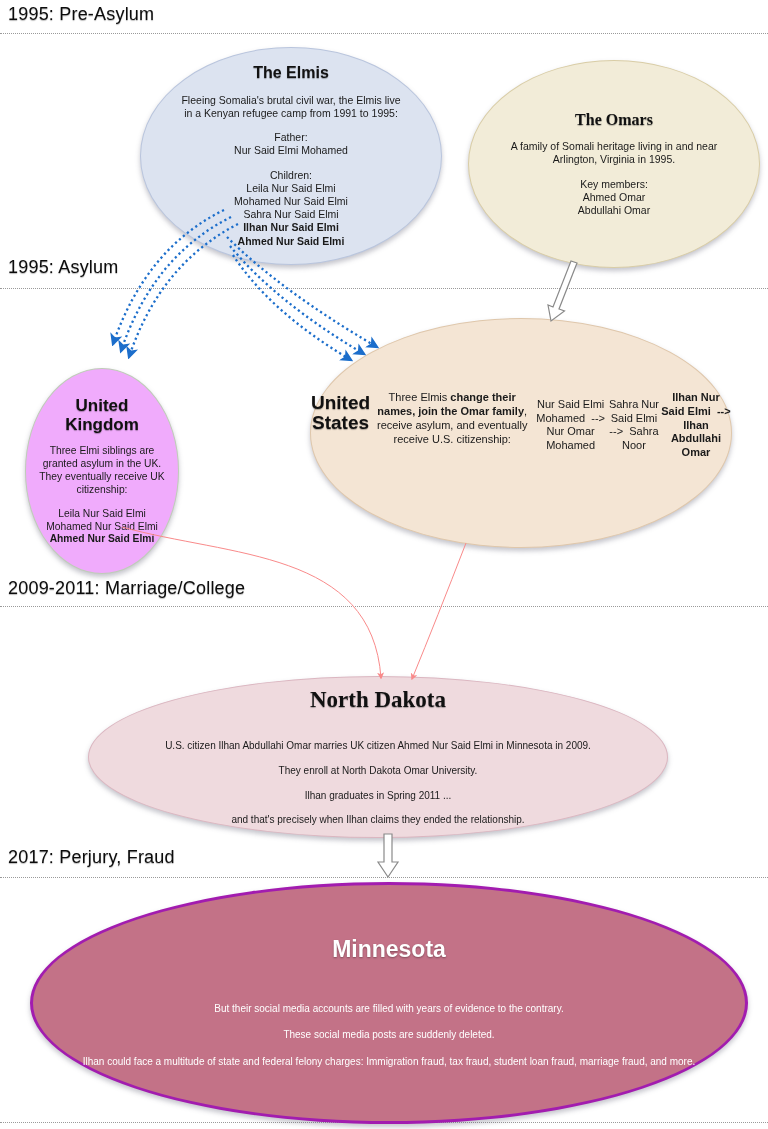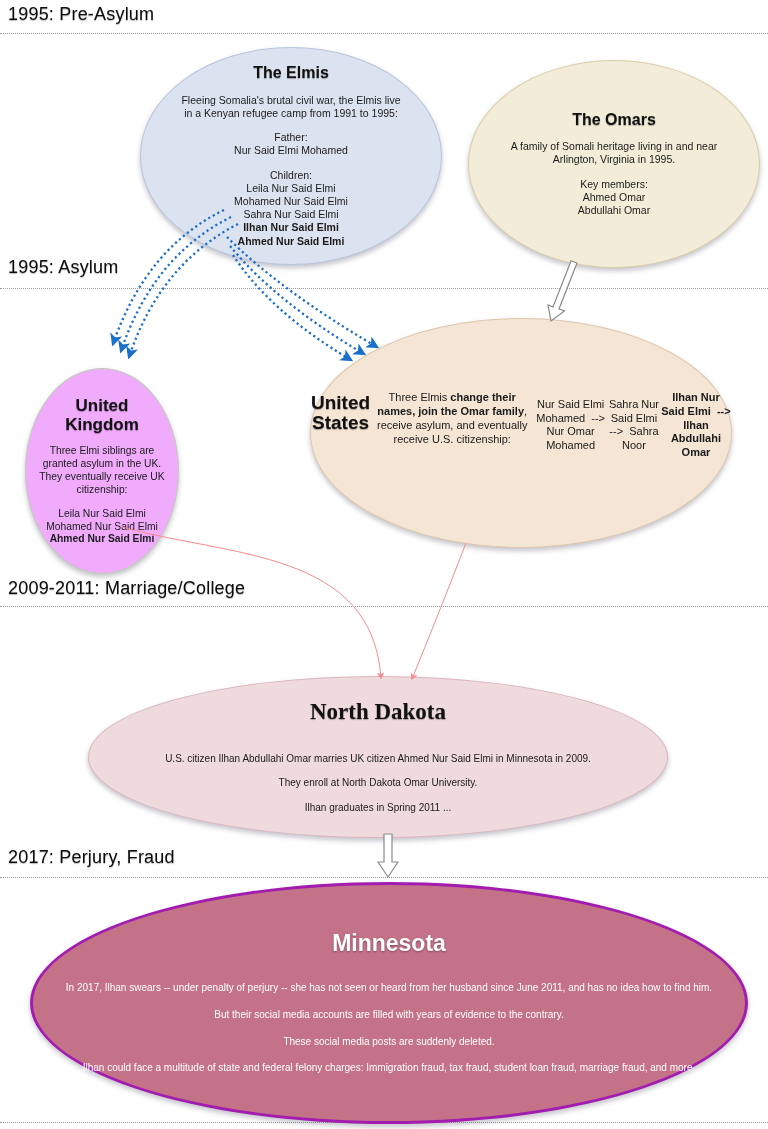--- a/index.html
+++ b/index.html
@@ -23,21 +23,21 @@
   }
   .body-txt{font-size:10.5px;line-height:1.26;color:#1a1a1a;}
   .gap{margin-top:11px !important;}
   .b{font-weight:bold;}
   .pre{white-space:pre-wrap;}
   
   #elmis{left:140px;top:47px;width:300px;height:216px;background:#dce3f0;border:1px solid #b9c5dd;}
   #elmis .node-title{font-size:16px;margin-bottom:12px;}
   #elmis .intro{max-width:228px;}
   #omars{left:468px;top:60px;width:290px;height:206px;background:#f2ecd8;border:1px solid #d9cda6;}
-  #omars .node-title{font-size:16px;margin-bottom:12px;}
+  #omars .node-title{font-size:16px;margin-bottom:12px;font-family:Liberation Serif, serif;}
   #omars .intro{max-width:238px;}
   #uk{left:25px;top:368px;width:152px;height:204px;background:#f0abfc;border:1px solid #bfccb8;}
   #uk .node-title{font-size:17px;margin-bottom:10px;max-width:110px;line-height:1.15;}
   #uk .intro{max-width:136px;}
   #uk .body-txt{font-size:10.3px;}
   #us{left:310px;top:318px;width:420px;height:228px;background:#f4e5d4;border:1px solid #dfc7ab;}
   #us .node-title{font-size:19px;margin-bottom:11px;}
   #us .intro{max-width:345px;}
   #us .body-txt{font-size:11px;}
   #us .rename{margin-top:13px;}
@@ -108,25 +108,25 @@
       <p class="body-txt rename pre">Sahra Nur Said Elmi  --&gt;  Sahra Noor</p>
       <p class="body-txt rename pre b">Ilhan Nur Said Elmi  --&gt;  Ilhan Abdullahi Omar</p>
     </div>
   </div>
 
   <div class="ellipse" id="nd">
     <p class="node-title">North Dakota</p>
     <p class="body-txt">U.S. citizen Ilhan Abdullahi Omar marries UK citizen Ahmed Nur Said Elmi in Minnesota in 2009.</p>
     <p class="body-txt line">They enroll at North Dakota Omar University.</p>
     <p class="body-txt line">Ilhan graduates in Spring 2011 ...</p>
+    <p class="body-txt line">and that's precisely when Ilhan claims they ended the relationship.</p>
   </div>
 
   <div class="ellipse" id="mn">
     <p class="node-title">Minnesota</p>
-    <p class="body-txt">In 2017, Ilhan swears -- under penalty of perjury -- she has not seen or heard from her husband since June 2011, and has no idea how to find him.</p>
     <p class="body-txt line">But their social media accounts are filled with years of evidence to the contrary.</p>
     <p class="body-txt line">These social media posts are suddenly deleted.</p>
     <p class="body-txt line">Ilhan could face a multitude of state and federal felony charges: Immigration fraud, tax fraud, student loan fraud, marriage fraud, and more.</p>
   </div>
 
   <svg id="arrows" viewBox="0 0 768 1129">
     <defs>
       <marker id="blueHead" viewBox="0 0 10 10" refX="8" refY="5" markerWidth="5.5" markerHeight="5.5" orient="auto">
         <path d="M0,0 L10,5 L0,10 L2.5,5 z" fill="#1c6ecb"></path>
       </marker>

